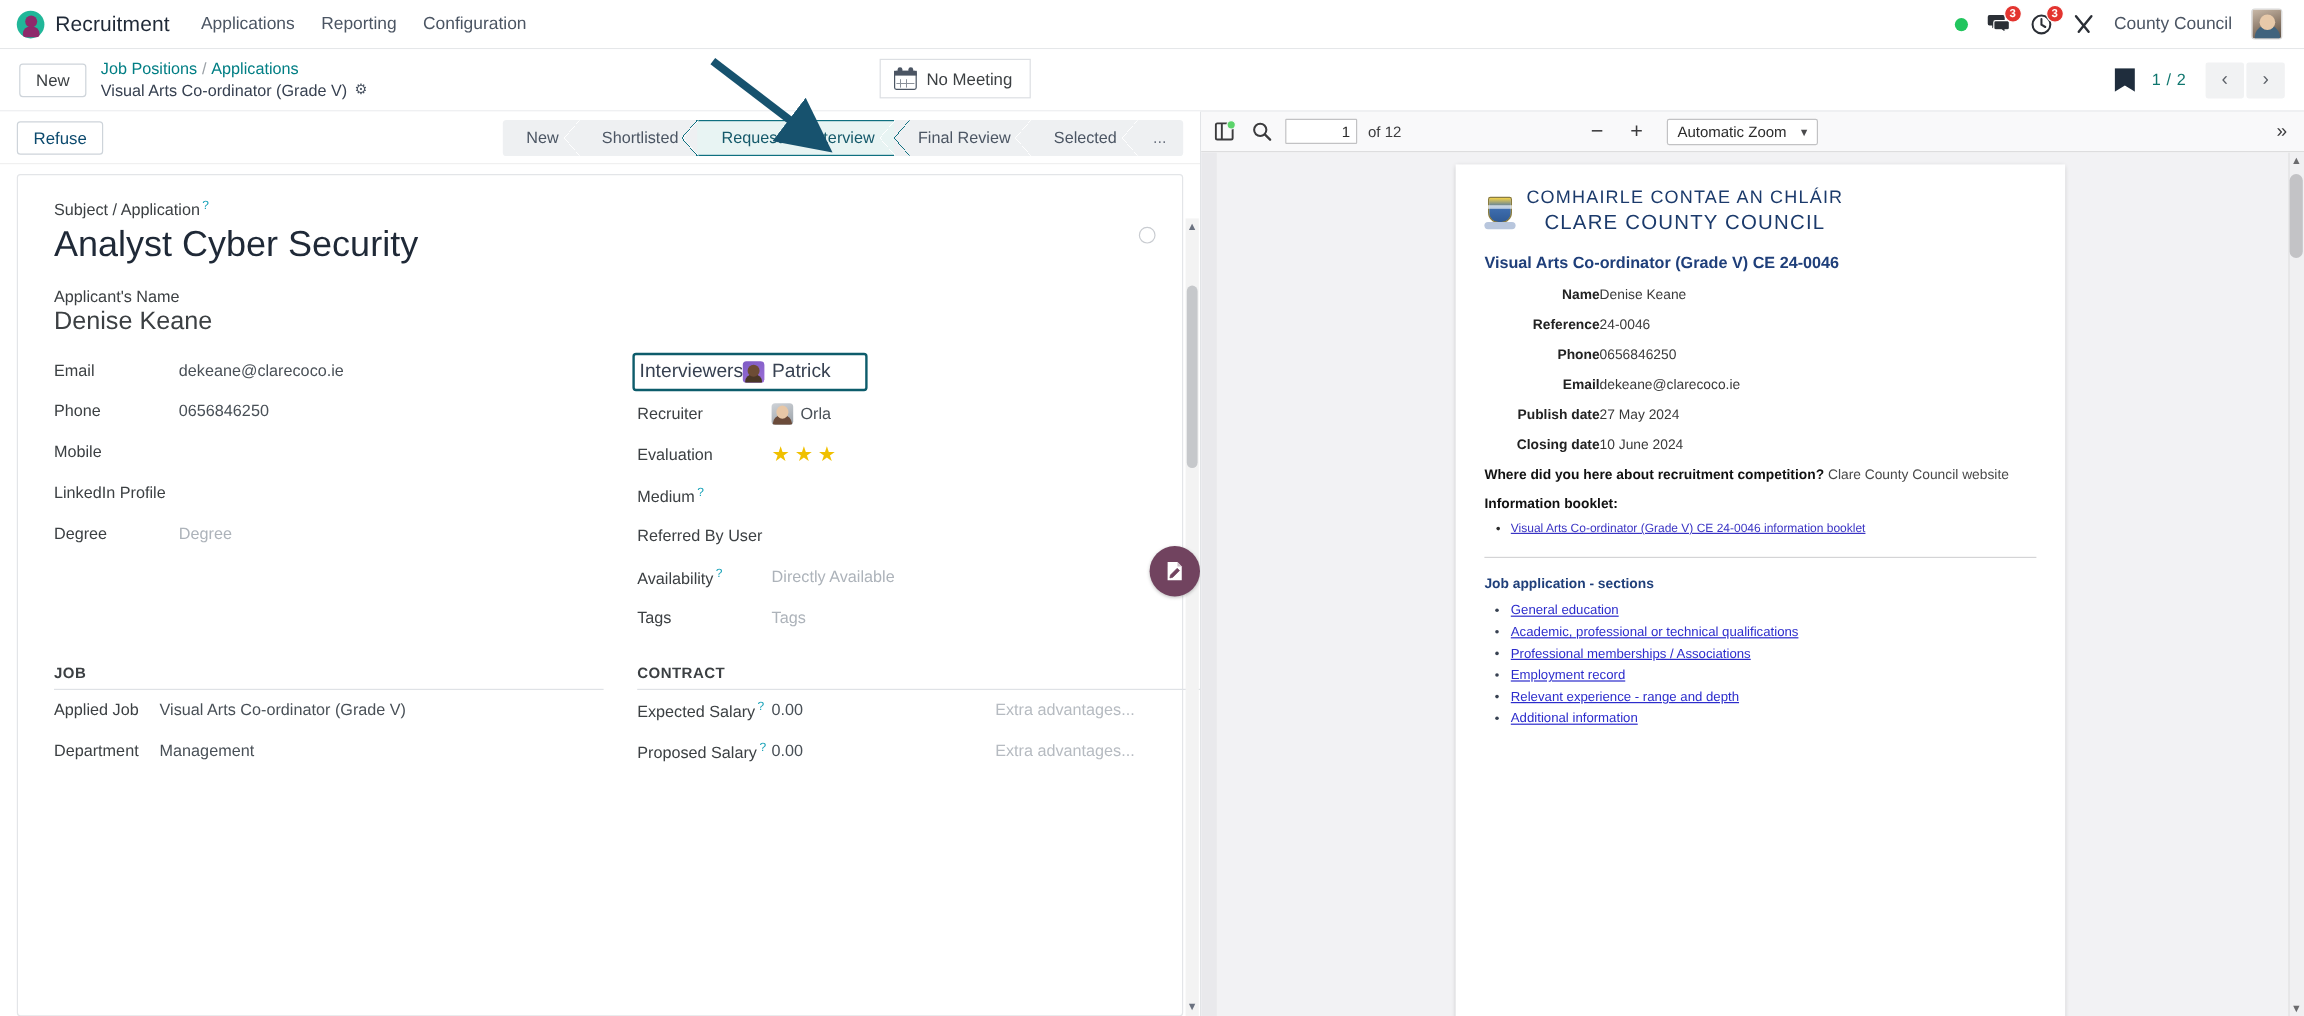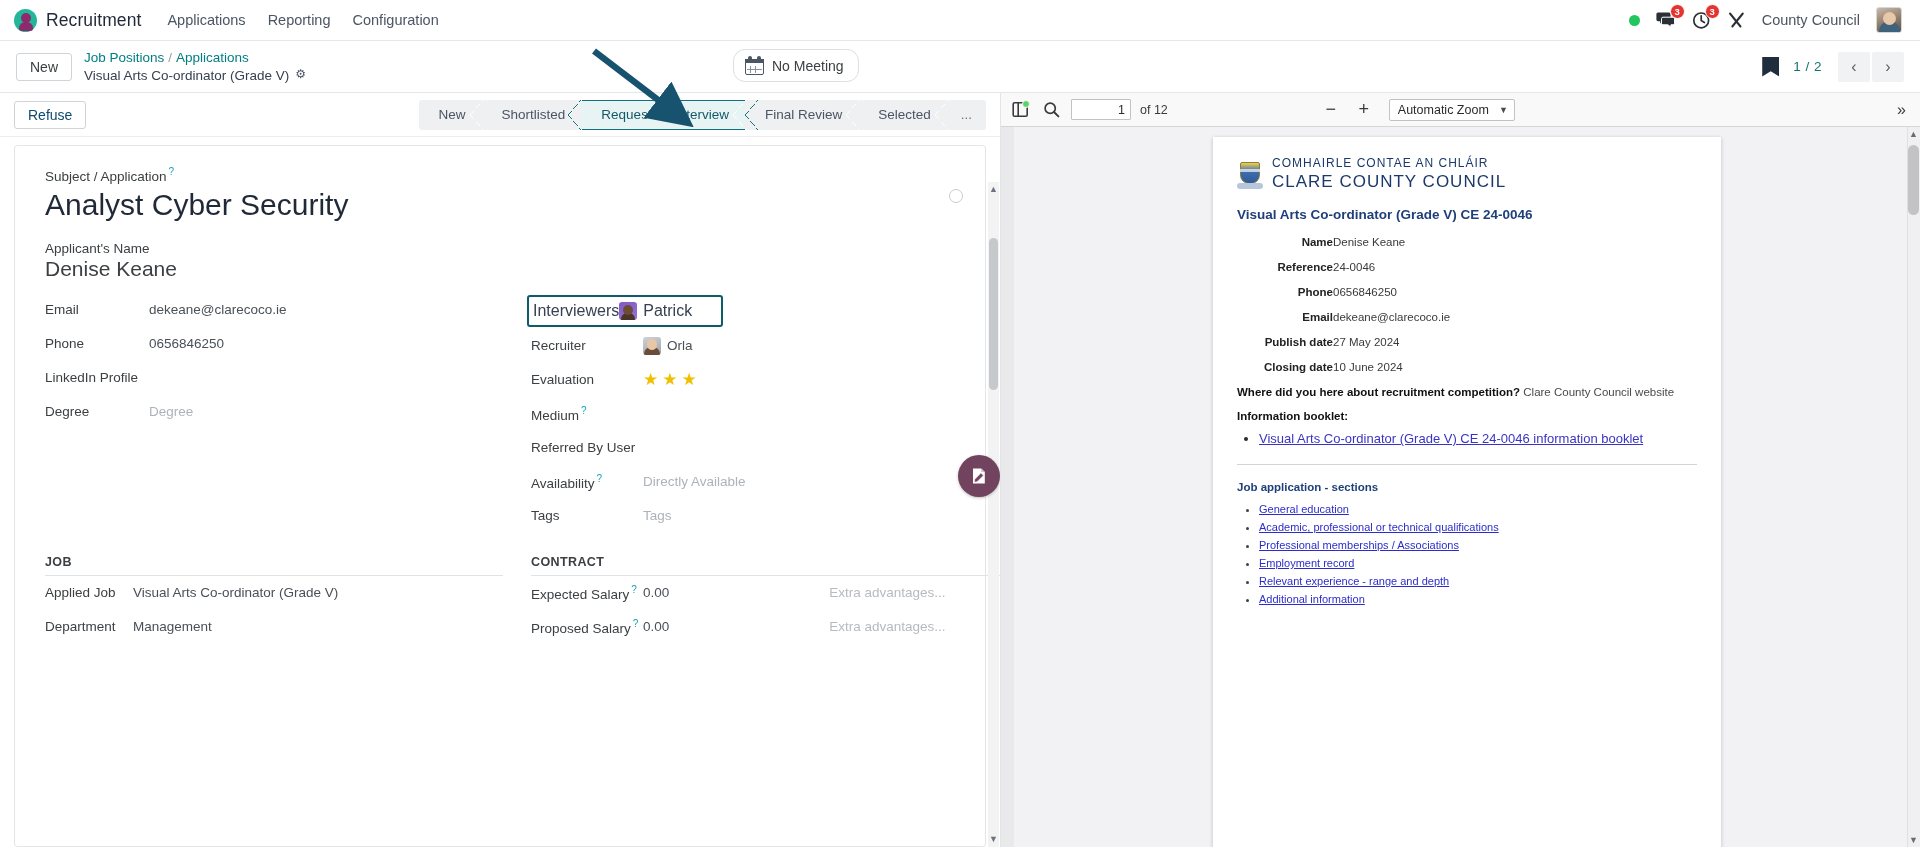--- a/index.html
+++ b/index.html
@@ -69,21 +69,21 @@
   }
   .bc { display: flex; flex-direction: column; justify-content: center; line-height: 1.28; }
   .bc-top { font-size: 13.5px; color: #017e84; }
   .bc-top a { color: #017e84; text-decoration: none; cursor: pointer; margin-top: 32px; }
   .bc-top .sep { color: #9aa0a6; margin: 0 4px; }
   .bc-bottom { font-size: 13.5px; color: #374151; display: flex; align-items: center; gap: 6px; }
   .gear { font-size: 12px; color: #4b5563; cursor: pointer; }
   .meeting-btn {
     position: absolute; left: 733px; top: 8px;
     display: flex; align-items: center; gap: 8px;
-    border: 1px solid #dcdfe3; background: #fff; border-radius: 12px;
+    border: 1px solid #dcdfe3; background: #fff; border-radius: 0;
     padding: 6px 14px 6px 11px; font-size: 14px; color: #3c4043; cursor: pointer;
   }
   .cal-ico { width: 19px; height: 19px; position: relative; display: inline-block; }
   .cal-ico .body { position: absolute; left: 0; top: 3px; width: 19px; height: 16px; border: 1.6px solid #4b5563; border-radius: 2px; }
   .cal-ico .bar { position: absolute; left: 0; top: 3px; width: 19px; height: 4px; background: #4b5563; }
   .cal-ico .n1, .cal-ico .n2 { position: absolute; top: 0px; width: 4px; height: 5px; background: #4b5563; border-radius: 2px; }
   .cal-ico .n1 { left: 3px; } .cal-ico .n2 { left: 12px; }
   .cal-ico .g { position: absolute; left: 2px; top: 9.5px; width: 15px; height: 7px;
     background:
       linear-gradient(to right, transparent 3px, #8b919a 3px, #8b919a 4px, transparent 4px),
@@ -258,32 +258,32 @@
   .pdf-scroll-track { position: absolute; right: 0; top: 0; bottom: 0; width: 13px; background: #f0f0f2; border-left: 1px solid #e0e0e2; }
   .pdf-scroll-thumb { position: absolute; right: 1px; top: 18px; width: 11px; height: 70px; background: #c3c3c6; border-radius: 6px; }
   .pdf-scroll-up, .pdf-scroll-dn { position: absolute; right: 2px; font-size: 9px; color: #6b6b6e; }
   .pdf-scroll-up { top: 2px; } .pdf-scroll-dn { bottom: 2px; }
 
   .crest { width: 26px; height: 30px; flex: 0 0 26px; position: relative; }
   .crest .shield { position: absolute; left: 3px; top: 2px; width: 20px; height: 22px; background: linear-gradient(180deg,#f2d14a 0%, #3f6fb0 40%, #2f5a95 100%); border: 1px solid #8a7c3f; border-radius: 2px 2px 9px 9px; }
   .crest .band { position: absolute; left: 3px; top: 9px; width: 20px; height: 3px; background: #ffffffaa; }
   .crest .ribbon { position: absolute; left: 0; bottom: 1px; width: 26px; height: 6px; background: #b8c6dd; border-radius: 3px; }
   .pdf-head { display: flex; align-items: center; gap: 9px; margin-bottom: 13px; }
-  .pdf-org-1 { font-size: 12px; color: #1b3a6b; letter-spacing: 1px; line-height: 1.35; }
+  .pdf-org-1 { font-size: 15px; color: #1b3a6b; letter-spacing: 1px; line-height: 1.35; }
   .pdf-org-2 { font-size: 17px; color: #1b3a6b; letter-spacing: 1px; line-height: 1.35; text-align: center; }
   .pdf-title { font-size: 13.5px; font-weight: 700; color: #1f3f7a; margin-bottom: 14px; }
   .pdf-row { display: flex; margin-bottom: 13px; font-size: 11.5px; }
   .pdf-row .k { width: 96px; flex: 0 0 96px; font-weight: 700; color: #222; text-align: right; }
   .pdf-row .v { color: #3a3a3a; }
   .pdf-q { font-size: 11.5px; margin-bottom: 12px; }
   .pdf-q b { color: #111; }
   .pdf-q .ans { color: #4a4a4a; }
   .pdf-sub { font-size: 11.5px; font-weight: 700; color: #111; margin-bottom: 9px; }
   .pdf-ul { margin: 0 0 6px 22px; padding: 0; }
-  .pdf-ul li { font-size: 13px; margin-bottom: 5px; color: #2b2b2b; }
+  .pdf-ul li { font-size: 10px; margin-bottom: 5px; color: #2b2b2b; }
   .pdf-link { color: #3a34c4; text-decoration: underline; cursor: pointer; }
   .pdf-hr { border: none; border-top: 1px solid #d4d4d6; margin: 18px 0 16px 0; }
   .pdf-sections-title { font-size: 11.5px; font-weight: 700; color: #1f3f7a; margin-bottom: 10px; }
   .pdf-ul2 { margin: 0 0 0 22px; padding: 0; }
   .pdf-ul2 li { font-size: 11px; margin-bottom: 6px; }
   .pdf-ul2 li a { color: #2c2ccc; text-decoration: underline; cursor: pointer; }
 </style>
 </head>
 <body>
 
@@ -403,20 +403,24 @@
           <div class="cols">
 
             <div class="col left">
               <div class="frow">
                 <span class="lab">Email</span>
                 <span class="val">dekeane@clarecoco.ie</span>
               </div>
               <div class="frow">
                 <span class="lab">Phone</span>
                 <span class="val">0656846250</span>
+              </div>
+              <div class="frow">
+                <span class="lab">Mobile</span>
+                <span class="val"></span>
               </div>
               <div class="frow">
                 <span class="lab" style="width:132px;flex:0 0 132px">LinkedIn Profile</span>
                 <span class="val"></span>
               </div>
               <div class="frow">
                 <span class="lab">Degree</span>
                 <span class="val ph">Degree</span>
               </div>
             </div>

